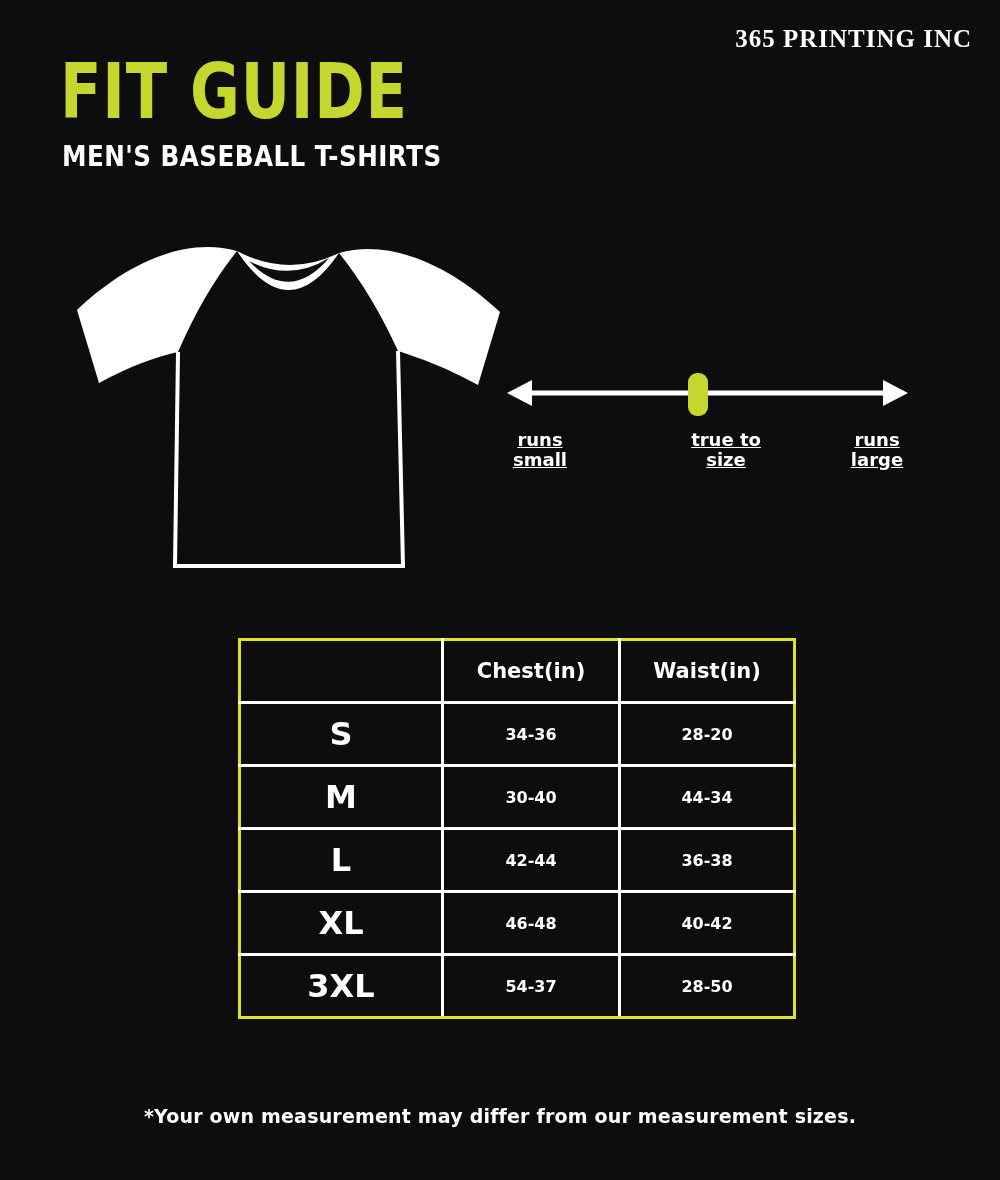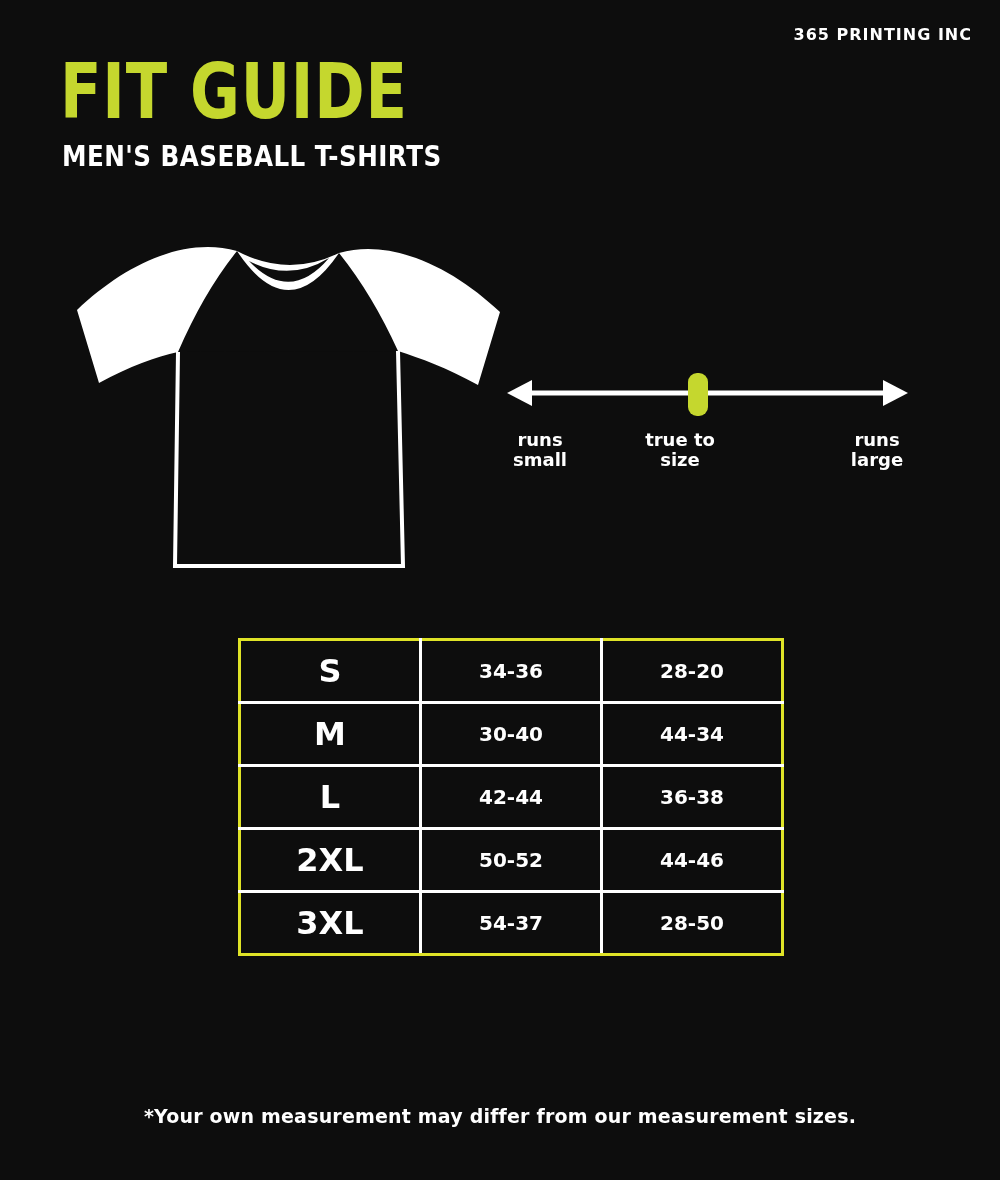--- a/index.html
+++ b/index.html
@@ -16,22 +16,23 @@
     background: var(--bg);
     font-family: "DejaVu Sans", sans-serif;
     font-weight: bold;
     color: var(--white);
     overflow: hidden;
   }
   .brand {
     position: absolute;
     top: 25px;
     right: 28px;
-    font-size: 16px;
+    font-size: 25px;
     letter-spacing: 1px;
+    font-family: Liberation Serif, serif;
   }
   .title {
     position: absolute;
     left: 60px;
     top: 52px;
     font-size: 76px;
     line-height: 1.05;
     color: var(--accent);
     letter-spacing: 1px;
     transform: scaleX(0.8);
@@ -50,23 +51,24 @@
   }
   .shirt { position: absolute; left: 68px; top: 228px; width: 440px; height: 345px; }
   .scale-arrow { position: absolute; left: 505px; top: 370px; width: 405px; height: 50px; }
   .scale-label {
     position: absolute;
     top: 430px;
     font-size: 18px;
     line-height: 1.1;
     text-align: center;
     white-space: pre-line;
+    text-decoration: underline;
   }
   .label-small { left: 490px; width: 100px; }
-  .label-true  { left: 620px; width: 120px; }
+  .label-true  { left: 666px; width: 120px; }
   .label-large { left: 827px; width: 100px; }
 
   table.size-table {
     position: absolute;
     left: 238px;
     top: 638px;
     border-collapse: collapse;
     table-layout: fixed;
     width: 546px;
     border: 3px solid var(--table_border);
@@ -81,21 +83,21 @@
   }
   table.size-table tr > *:first-child { border-left: 3px solid var(--table_border); }
   table.size-table tr > *:last-child  { border-right: 3px solid var(--table_border); }
   table.size-table tr:first-child > * { border-top: 3px solid var(--table_border); }
   table.size-table tr:last-child > *  { border-bottom: 3px solid var(--table_border); }
   .col-size  { width: 200px; }
   .col-chest { width: 174px; }
   .col-waist { width: 172px; }
   .th-measure { font-size: 21px; }
   .cell-size  { font-size: 32px; }
-  .cell-val   { font-size: 20px; }
+  .cell-val   { font-size: 16px; }
 
   .footnote {
     position: absolute;
     top: 1104px;
     left: 0;
     width: 1000px;
     text-align: center;
     font-size: 20px;
     letter-spacing: 0.2px;
     transform: scaleX(0.95);
@@ -134,39 +136,44 @@
 
   <div class="scale-label label-small">runs
 small</div>
   <div class="scale-label label-true">true to
 size</div>
   <div class="scale-label label-large">runs
 large</div>
 
   <table class="size-table">
     <tbody>
+        <tr>
+      <th class="col-size th-measure"></th>
+      <th class="col-chest th-measure">Chest(in)</th>
+      <th class="col-waist th-measure">Waist(in)</th>
+    </tr>
     <tr>
       <td class="cell-size">S</td>
       <td class="cell-val">34-36</td>
       <td class="cell-val">28-20</td>
     </tr>
     <tr>
       <td class="cell-size">M</td>
       <td class="cell-val">30-40</td>
       <td class="cell-val">44-34</td>
     </tr>
     <tr>
       <td class="cell-size">L</td>
       <td class="cell-val">42-44</td>
       <td class="cell-val">36-38</td>
     </tr>
     <tr>
-      <td class="cell-size">2XL</td>
-      <td class="cell-val">50-52</td>
-      <td class="cell-val">44-46</td>
+      <td class="cell-size">XL</td>
+      <td class="cell-val">46-48</td>
+      <td class="cell-val">40-42</td>
     </tr>
     <tr>
       <td class="cell-size">3XL</td>
       <td class="cell-val">54-37</td>
       <td class="cell-val">28-50</td>
     </tr>
   </tbody>
     </table>
 
   <div class="footnote">*Your own measurement may differ from our measurement sizes.</div>

